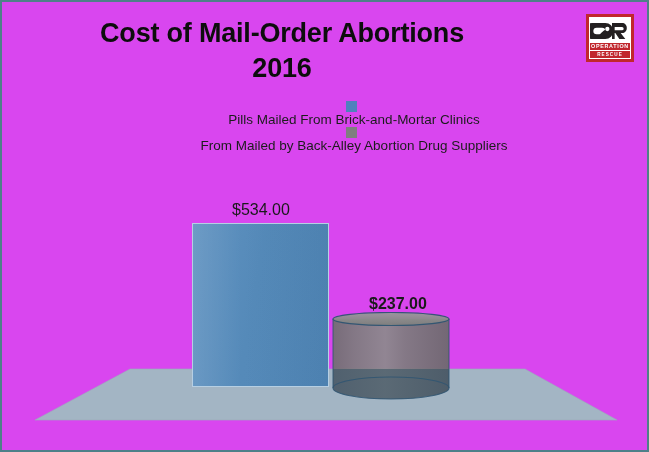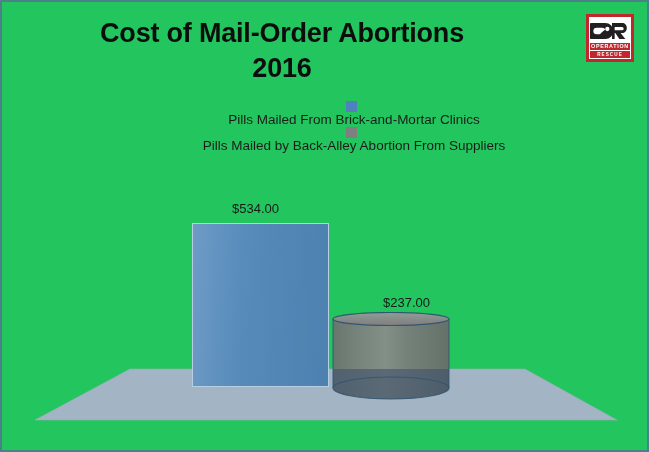--- a/index.html
+++ b/index.html
@@ -9,21 +9,21 @@
     background: #ffffff;
   }
   body {
     font-family: "Liberation Sans", sans-serif;
   }
 
   #chart-frame {
     position: relative;
     width: 649px;
     height: 452px;
-    background: #22c55e;
+    background: #d946ef;
     border: 2px solid #4e8089;
     box-sizing: border-box;
     overflow: hidden;
   }
 
   
   #chart-title {
     position: absolute;
     left: 0;
     top: 14px;
@@ -139,27 +139,27 @@
     position: absolute;
     left: 0; top: 0; right: 0; bottom: 0;
     background: linear-gradient(to right,
       rgba(255,255,255,0.10) 0%,
       rgba(255,255,255,0.02) 35%,
       rgba(0,0,0,0.03) 100%);
   }
 
   .value-label {
     position: absolute;
-    font-size: 13px;
+    font-size: 16px;
     color: #1a1a1a;
     white-space: nowrap;
     font-family: "Liberation Sans", sans-serif;
   }
   #label-blue { left: 230px; top: 199px; }
-  #label-gray { left: 381px; top: 293px; }
+  #label-gray { left: 367px; top: 293px; font-weight: bold; }
 
   
   #bar-gray {
     position: absolute;
     left: 330px;
     top: 310px;
     width: 118px;
     height: 90px;
   }
 </style>
@@ -188,21 +188,21 @@
     </div>
   </div>
 
   <div id="legend">
     <div class="legend-row">
       <span class="legend-swatch" style="background:#4f81bd;"></span>
       <span class="legend-label">Pills Mailed From Brick-and-Mortar Clinics</span>
     </div>
     <div class="legend-row">
       <span class="legend-swatch" style="background:#7f7f7f;"></span>
-      <span class="legend-label">Pills Mailed by Back-Alley Abortion From Suppliers</span>
+      <span class="legend-label">From Mailed by Back-Alley Abortion Drug Suppliers</span>
     </div>
   </div>
 
   <div id="plot-area">
 
     <svg id="floor" width="649" height="452">
       <polygon points="128,367 523,367 615,418 33,418" fill="#a3b5c4" stroke="#9aacbb" stroke-width="0.6"></polygon>
     </svg>
 
     <div id="bar-blue">

